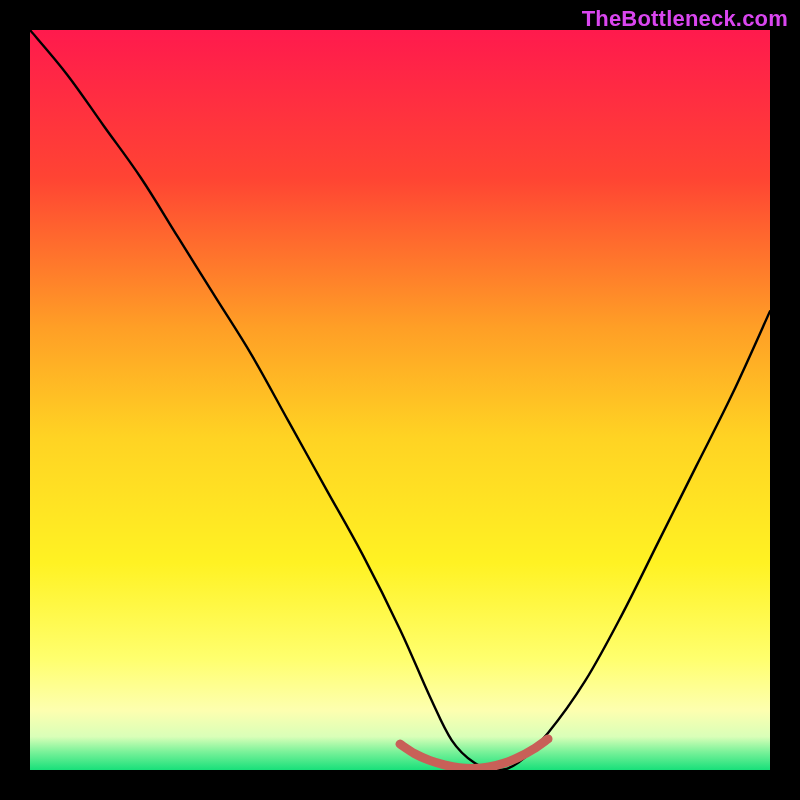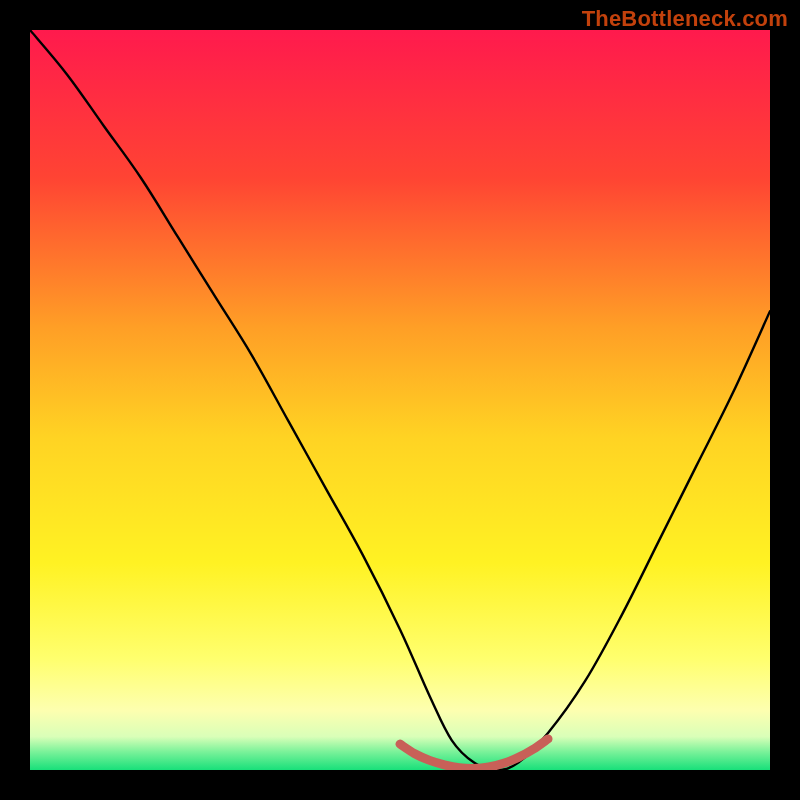--- a/index.html
+++ b/index.html
@@ -36,21 +36,21 @@
     position: absolute;
     left: 0;
     top: 0;
     width: 100%;
     height: 100%;
   }
   .watermark {
     position: absolute;
     top: 6px;
     right: 12px;
-    color: #c2410c;
+    color: #d946ef;
     font-size: 22px;
     font-weight: 600;
     letter-spacing: 0.2px;
   }
 </style>
 </head>
 <body>
 
 <div class="frame">
 

